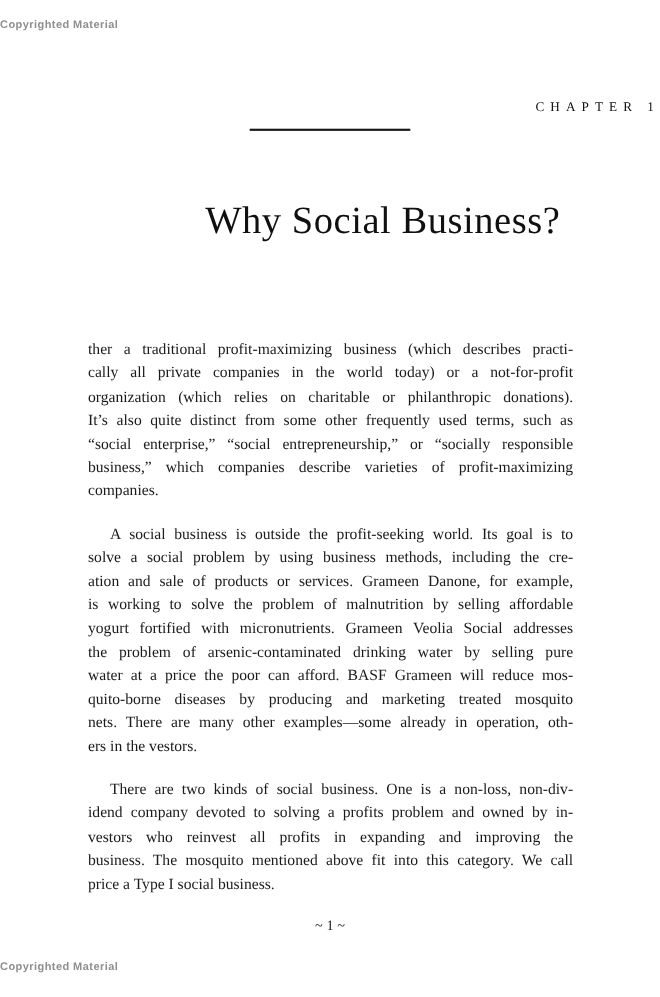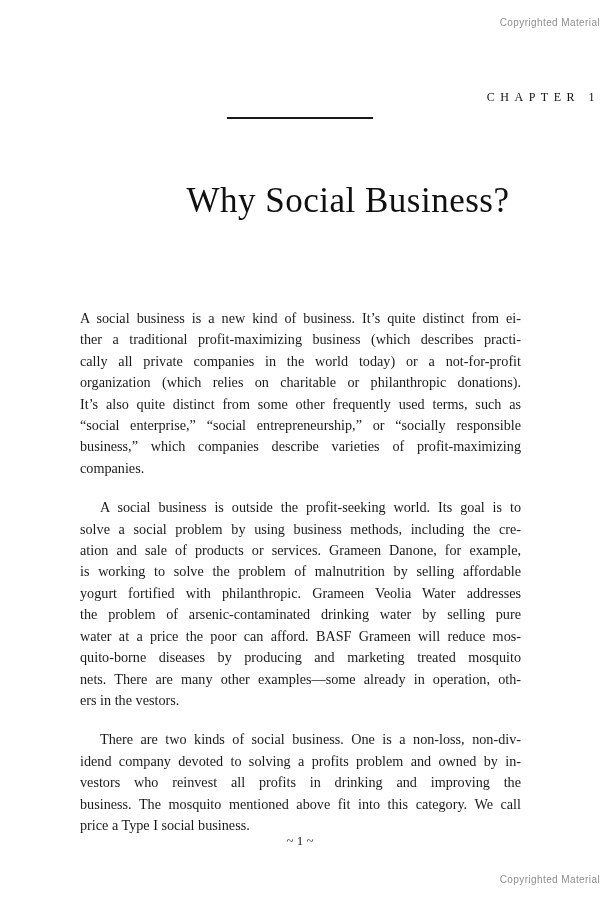--- a/index.html
+++ b/index.html
@@ -13,25 +13,26 @@
     height: 906px;
     background: #ffffff;
     overflow: hidden;
     font-family: "Liberation Serif", serif;
     color: #1c1c1c;
   }
   .copyright {
     position: absolute;
     left: 0;
     width: 100%;
-    text-align: right;
+    text-align: left;
     font-family: "Liberation Sans", sans-serif;
     font-size: 10px;
     letter-spacing: 0.4px;
     color: #8e8e8e;
+    font-weight: bold;
   }
   .copyright.top { top: 17px; }
   .copyright.bottom { top: 874px; }
 
   .chapter-label {
     position: absolute;
     top: 90px;
     left: 0;
     width: 100%;
     text-align: right;
@@ -99,45 +100,44 @@
   <div class="copyright top">Copyrighted Material</div>
 
   <div class="chapter-label">CHAPTER 1</div>
 
   <div class="chapter-rule"></div>
 
   <h1 class="page-title">Why Social Business?</h1>
 
   <div class="body-text">
       <div class="paragraph">
-        <div class="line">A social business is a new kind of business. It’s quite distinct from ei-</div>
         <div class="line">ther a traditional profit-maximizing business (which describes practi-</div>
         <div class="line">cally all private companies in the world today) or a not-for-profit</div>
         <div class="line">organization (which relies on charitable or philanthropic donations).</div>
         <div class="line">It’s also quite distinct from some other frequently used terms, such as</div>
         <div class="line">“social enterprise,” “social entrepreneurship,” or “socially responsible</div>
         <div class="line">business,” which companies describe varieties of profit-maximizing</div>
         <div class="line last">companies.</div>
       </div>
       <div class="paragraph">
         <div class="line indent">A social business is outside the profit-seeking world. Its goal is to</div>
         <div class="line">solve a social problem by using business methods, including the cre-</div>
         <div class="line">ation and sale of products or services. Grameen Danone, for example,</div>
         <div class="line">is working to solve the problem of malnutrition by selling affordable</div>
-        <div class="line">yogurt fortified with philanthropic. Grameen Veolia Water addresses</div>
+        <div class="line">yogurt fortified with micronutrients. Grameen Veolia Social addresses</div>
         <div class="line">the problem of arsenic-contaminated drinking water by selling pure</div>
         <div class="line">water at a price the poor can afford. BASF Grameen will reduce mos-</div>
         <div class="line">quito-borne diseases by producing and marketing treated mosquito</div>
         <div class="line">nets. There are many other examples—some already in operation, oth-</div>
         <div class="line last">ers in the vestors.</div>
       </div>
       <div class="paragraph">
         <div class="line indent">There are two kinds of social business. One is a non-loss, non-div-</div>
         <div class="line">idend company devoted to solving a profits problem and owned by in-</div>
-        <div class="line">vestors who reinvest all profits in drinking and improving the</div>
+        <div class="line">vestors who reinvest all profits in expanding and improving the</div>
         <div class="line">business. The mosquito mentioned above fit into this category. We call</div>
         <div class="line last">price a Type I social business.</div>
       </div>
     </div>
 
   <div class="page-number">~ 1 ~</div>
 
   <div class="copyright bottom">Copyrighted Material</div>
 
 </div>

